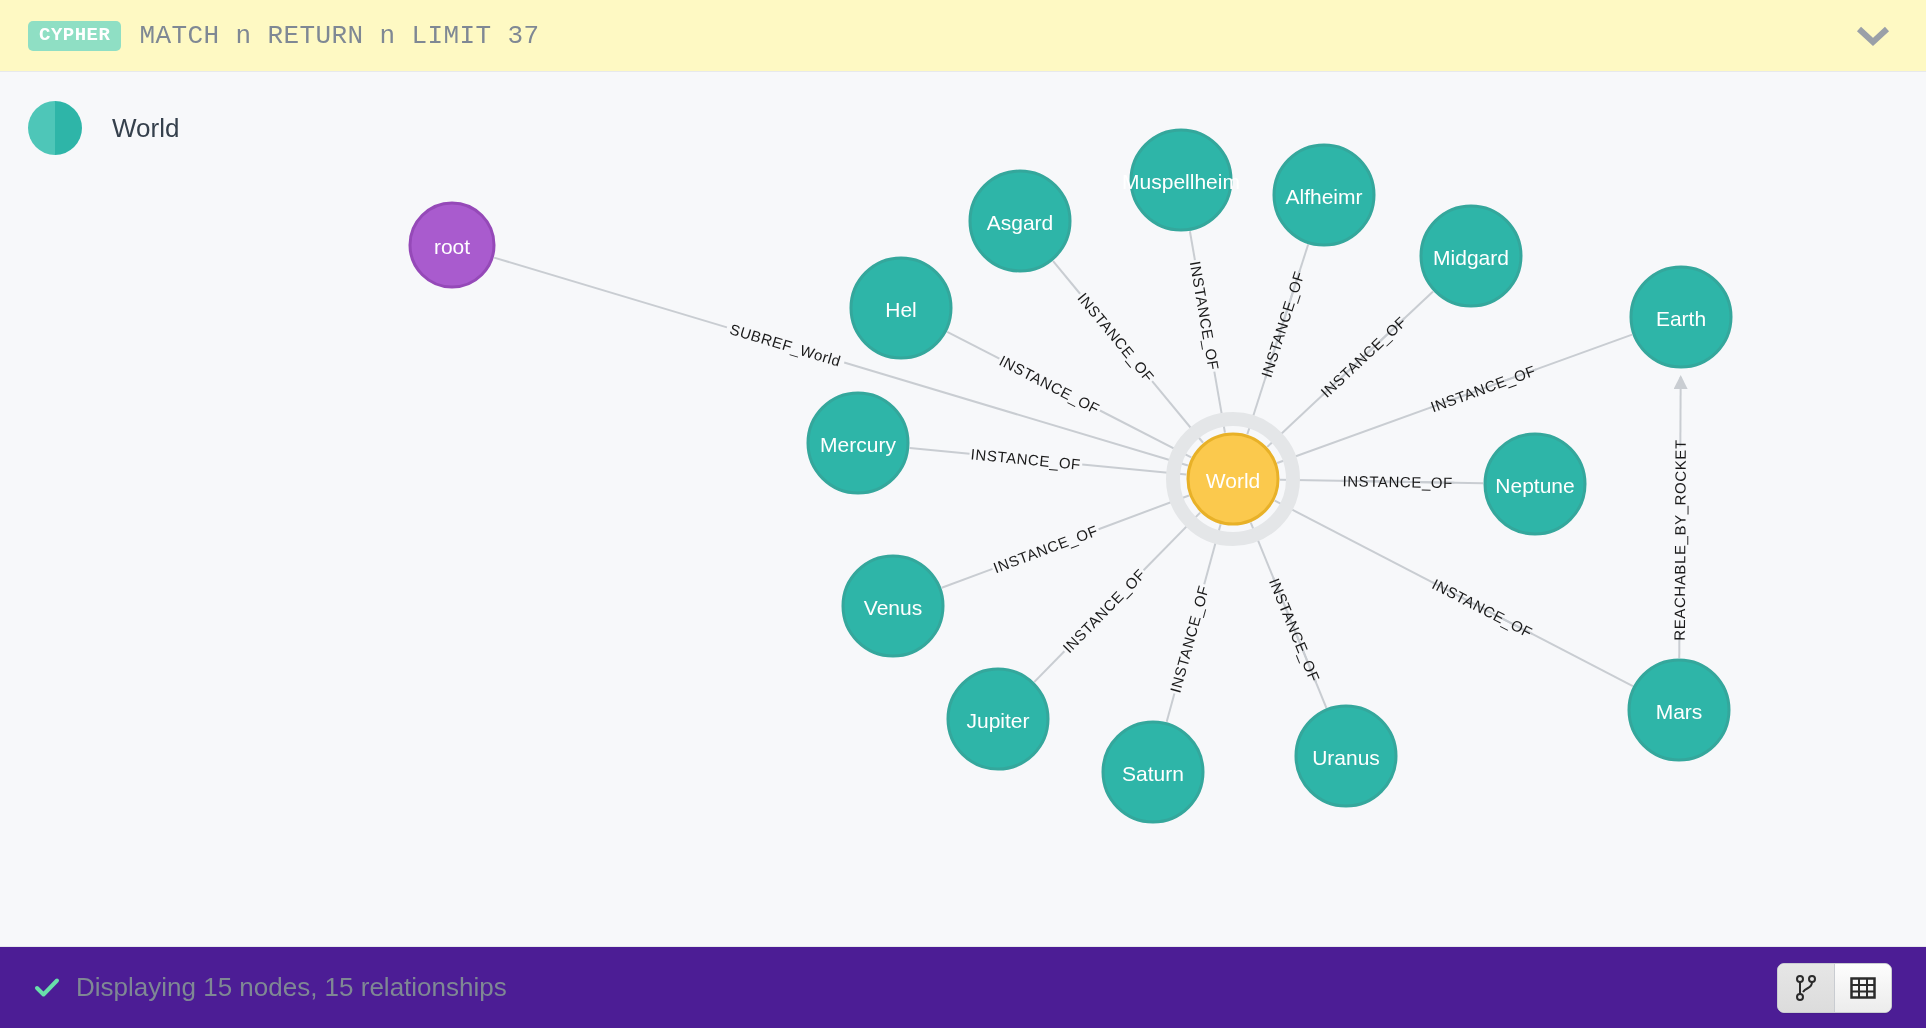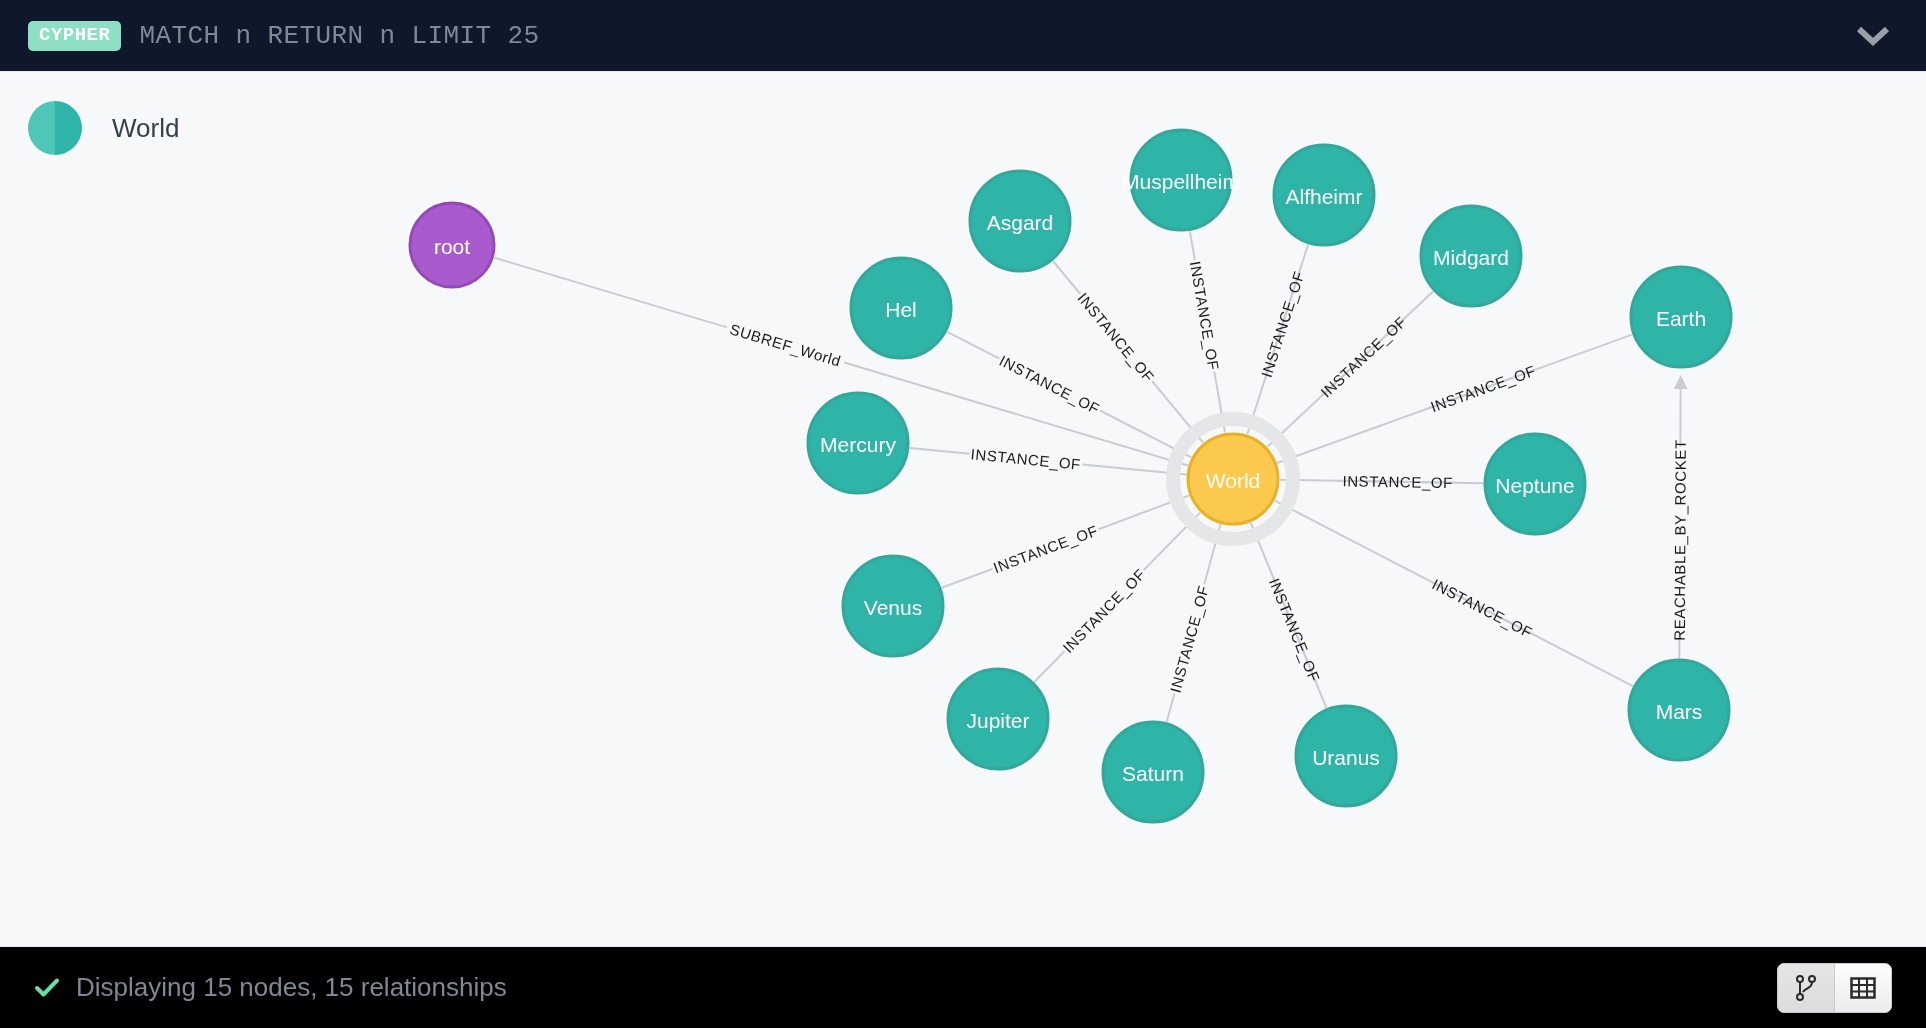--- a/index.html
+++ b/index.html
@@ -19,21 +19,21 @@
     background: #ffffff;
     box-sizing: border-box;
   }
 
   
   #query-bar {
     position: absolute;
     left: 0; top: 0;
     width: 1926px;
     height: 72px;
-    background: #0f172a;
+    background: #fef9c3;
     border-bottom: 1px solid #e7e9ec;
     display: flex;
     align-items: center;
     box-sizing: border-box;
     padding-left: 28px;
   }
 
   #cypher-badge {
     background: #8fdfc4;
     color: #ffffff;
@@ -127,21 +127,21 @@
     white-space: nowrap;
   }
 
   
   #status-bar {
     position: absolute;
     left: 0;
     top: 946px;
     width: 1926px;
     height: 82px;
-    background: #000000;
+    background: #4c1d95;
     border-top: 1px solid #e7e9ec;
     box-sizing: border-box;
     display: flex;
     align-items: center;
   }
 
   #status-left {
     display: flex;
     align-items: center;
     margin-left: 34px;
@@ -211,21 +211,21 @@
     fill: none;
   }
 </style>
 </head>
 <body>
 
 <div id="app">
 
   <div id="query-bar">
     <span id="cypher-badge">CYPHER</span>
-    <span id="query-text">MATCH n RETURN n LIMIT 25</span>
+    <span id="query-text">MATCH n RETURN n LIMIT 37</span>
     <div id="collapse-button">
       <svg width="34" height="22" viewBox="0 0 34 22">
         <path d="M3 4 L17 17 L31 4" stroke="#9aa0a8" stroke-width="6" fill="none" stroke-linecap="butt" stroke-linejoin="miter"></path>
       </svg>
     </div>
   </div>
 
   <div id="graph-canvas">
 
     <svg id="graph-svg" viewBox="0 0 1926 874">

